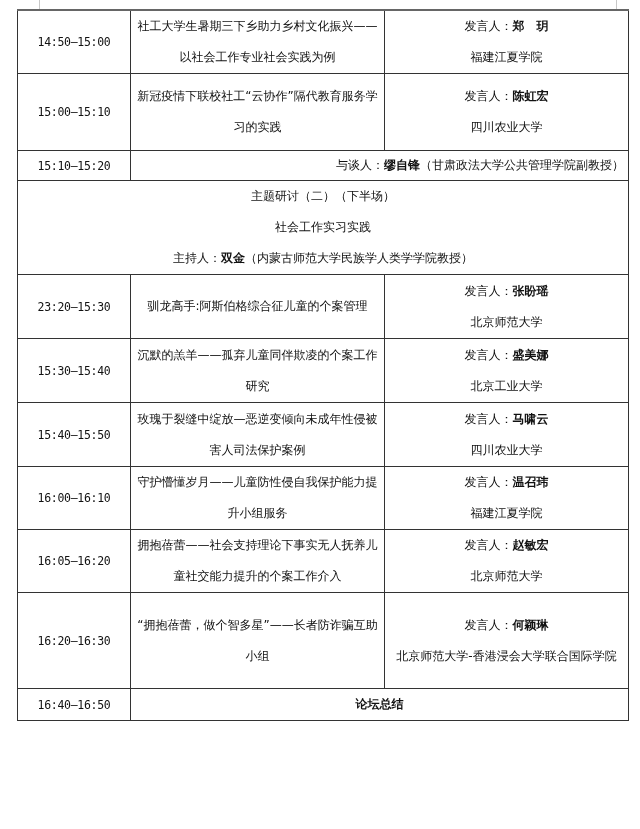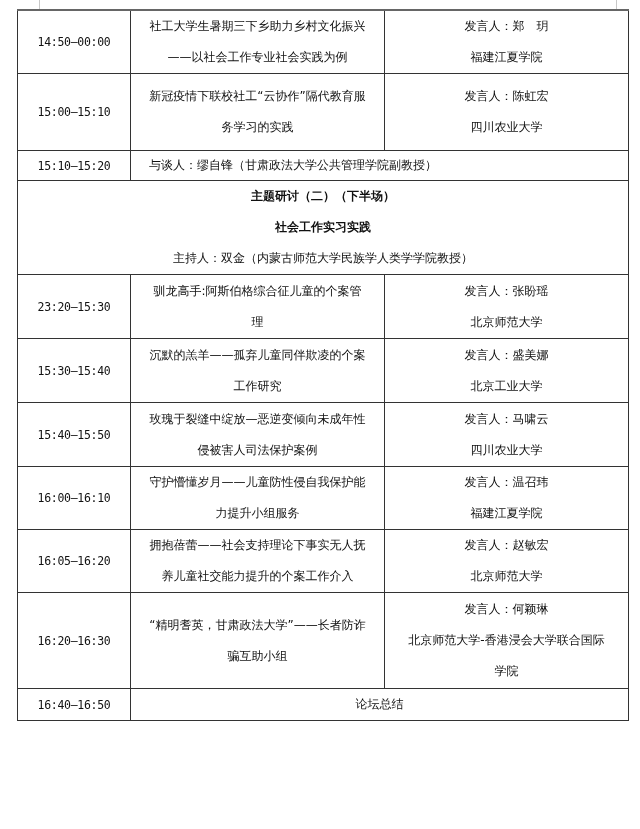--- a/index.html
+++ b/index.html
@@ -1,45 +1,45 @@
 <!DOCTYPE html>
 <html><head>
 <meta charset="utf-8">
 <style>
   html, body { margin:0; padding:0; background:#ffffff; }
   body { width:640px; height:829px; position:relative; overflow:hidden;
          font-family:"DejaVu Sans", "Liberation Sans", sans-serif; color:#111; }
   .margin-line { position:absolute; top:0; width:1px; height:9px; background:#c8c8c8; }
   table.schedule { position:absolute; left:17px; top:9px; width:611px;
          border-collapse:collapse; table-layout:fixed; font-size:12px; }
-  table.schedule td { border:1px solid #333; padding:0 18px; vertical-align:middle; }
+  table.schedule td { border:1px solid #333; padding:0 4px; vertical-align:middle; }
   table.schedule tr:first-child td { border-top:2px solid #666; }
   td.time { text-align:center; font-family:"DejaVu Sans Mono","Liberation Mono",monospace; font-size:11.5px; letter-spacing:-0.3px; }
   td.topic { text-align:center; line-height:31px; padding:0 6px; }
   td.speaker { text-align:center; line-height:31px; }
-  td.discussant { text-align:left;margin-left:19px; }
+  td.discussant { text-align:right;margin-left:19px; }
   td.section { text-align:center; line-height:31px; }
-  .bold { font-weight:normal; }
-  .section-title, .section-sub { font-weight:bold; }
+  .bold { font-weight:bold; }
+  .section-title, .section-sub { font-weight:normal; }
 </style>
 </head>
 <body>
 
 <div class="margin-line" style="left:39px"></div>
 <div class="margin-line" style="left:616px"></div>
 
 <table class="schedule">
   <colgroup>
       <col style="width:113px">
       <col style="width:254px">
       <col style="width:244px">
     </colgroup>
   <tbody>
     <tr style="height:63px">
-      <td class="time">14:50—00:00</td>
+      <td class="time">14:50—15:00</td>
       <td class="topic">社工大学生暑期三下乡助力乡村文化振兴——以社会工作专业社会实践为例</td>
       <td class="speaker">
         <div><span>发言人：</span><span class="bold">郑　玥</span></div>
         <div>福建江夏学院</div>
       </td>
     </tr>
     <tr style="height:77px">
       <td class="time">15:00—15:10</td>
       <td class="topic">新冠疫情下联校社工“云协作”隔代教育服务学习的实践</td>
       <td class="speaker">
@@ -93,21 +93,21 @@
     <tr style="height:62px">
       <td class="time">16:05—16:20</td>
       <td class="topic">拥抱蓓蕾——社会支持理论下事实无人抚养儿童社交能力提升的个案工作介入</td>
       <td class="speaker">
         <div><span>发言人：</span><span class="bold">赵敏宏</span></div>
         <div>北京师范大学</div>
       </td>
     </tr>
     <tr style="height:96px">
       <td class="time">16:20—16:30</td>
-      <td class="topic">“精明耆英，甘肃政法大学”——长者防诈骗互助小组</td>
+      <td class="topic">“拥抱蓓蕾，做个智多星”——长者防诈骗互助小组</td>
       <td class="speaker">
         <div><span>发言人：</span><span class="bold">何颖琳</span></div>
         <div>北京师范大学-香港浸会大学联合国际学院</div>
       </td>
     </tr>
     <tr style="height:30px">
       <td class="time">16:40—16:50</td>
       <td class="section bold" colspan="2">论坛总结</td>
     </tr>
   </tbody>

